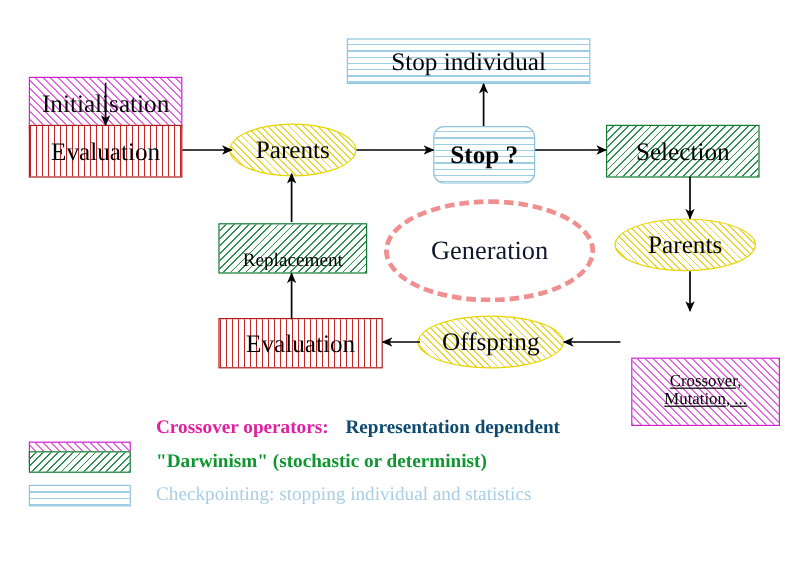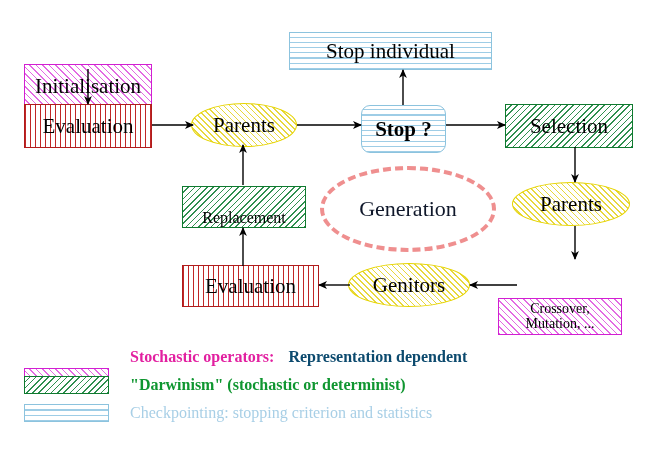--- a/index.html
+++ b/index.html
@@ -188,55 +188,55 @@
   </div>
 
   <div class="node hatch-green" style="left:505px; top:104px; width:128px; height:44px; font-size:21px;">
     <span class="lbl">Selection</span>
   </div>
 
   <div class="node hatch-yellow ellipse" style="left:512px; top:182px; width:118px; height:44px; font-size:21px;">
     <span class="lbl">Parents</span>
   </div>
 
-  <div class="node hatch-magenta" style="left:498px; top:259px; width:124px; height:37px; font-size:14px;">
+  <div class="node hatch-magenta" style="left:526px; top:259px; width:124px; height:57px; font-size:14px;text-decoration:underline;">
     <span class="lbl">Crossover,
 Mutation, ...</span>
   </div>
 
   <div class="node hatch-yellow ellipse" style="left:348px; top:263px; width:122px; height:44px; font-size:21px;">
-    <span class="lbl">Genitors</span>
+    <span class="lbl">Offspring</span>
   </div>
 
   <div class="node hatch-red" style="left:182px; top:265px; width:137px; height:42px; font-size:21px;">
     <span class="lbl">Evaluation</span>
   </div>
 
   <div class="node hatch-green" style="left:182px; top:186px; width:124px; height:42px; font-size:16px;align-items:flex-end;">
     <span class="lbl">Replacement</span>
   </div>
 
   <div class="dashed-ellipse" style="left:320px; top:166px; width:176px; height:86px; font-size:22px;">
     <span class="lbl">Generation</span>
   </div>
 
   <div id="legend">
 
     <div class="legend-row">
       <div class="legend-swatch hatch-magenta"></div>
-      <div class="legend-text lt-magenta">Stochastic operators:</div>
+      <div class="legend-text lt-magenta">Crossover operators:</div>
       <div class="legend-text lt-yellow" style="margin-left:14px;">Representation dependent</div>
     </div>
 
     <div class="legend-row">
       <div class="legend-swatch hatch-green"></div>
       <div class="legend-text lt-green">"Darwinism" (stochastic or determinist)</div>
     </div>
 
 
     <div class="legend-row">
       <div class="legend-swatch hatch-blue"></div>
-      <div class="legend-text lt-blue thin">Checkpointing: stopping criterion and statistics</div>
+      <div class="legend-text lt-blue thin">Checkpointing: stopping individual and statistics</div>
     </div>
 
   </div>
 
 </div>
 
 </body></html>

